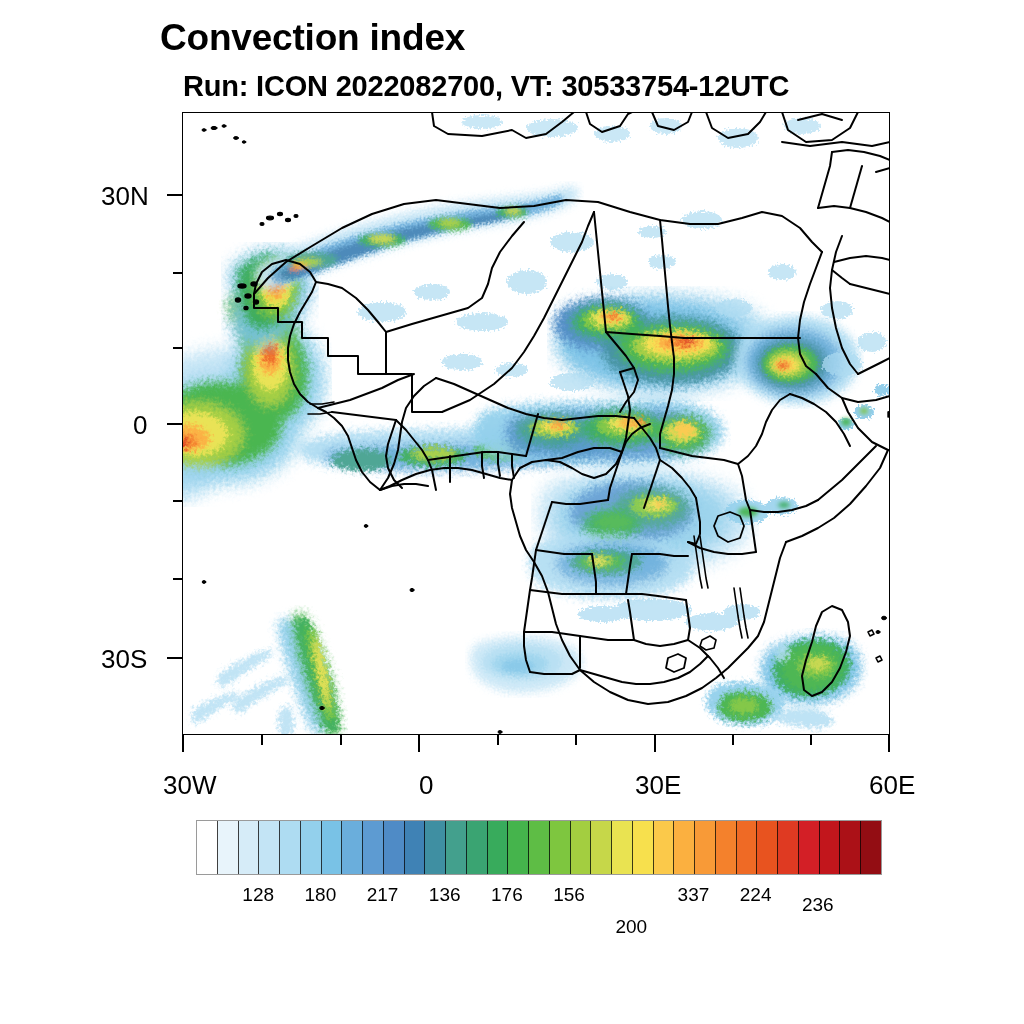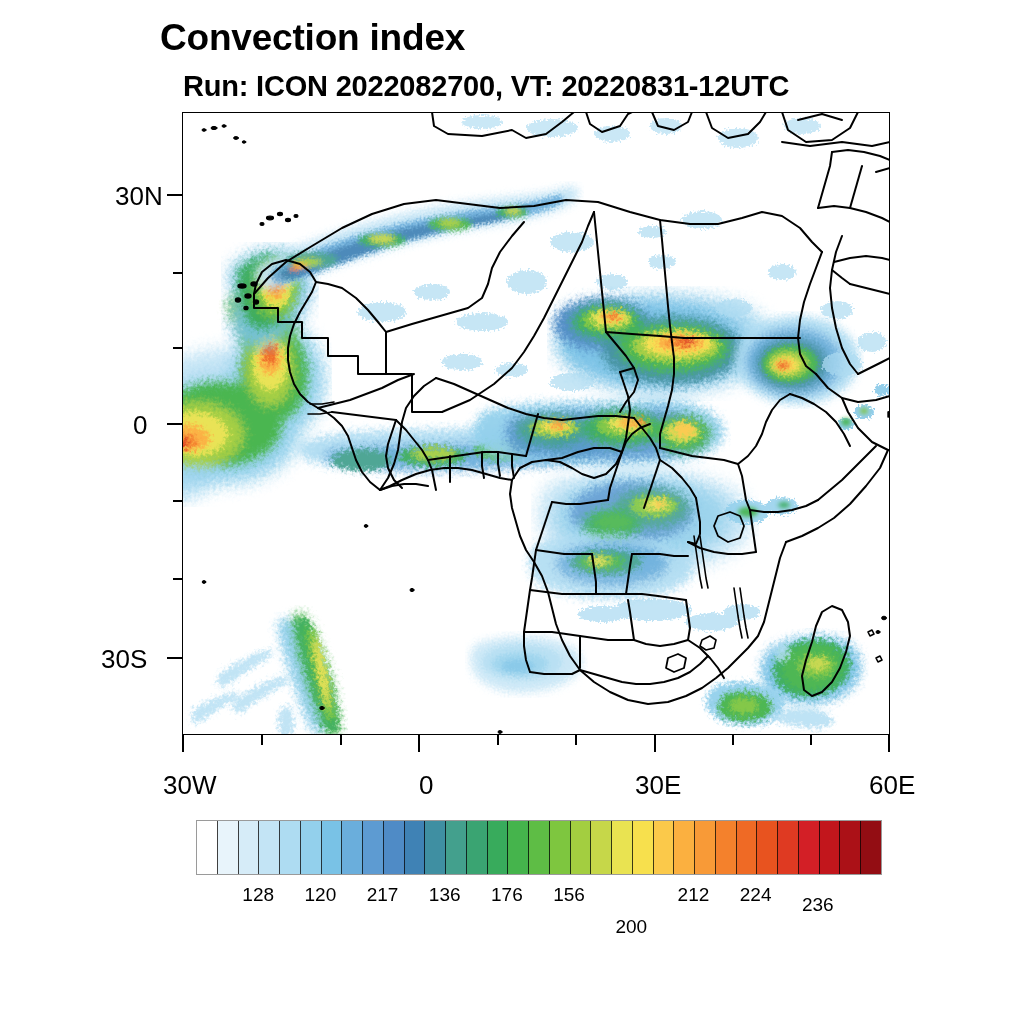--- a/index.html
+++ b/index.html
@@ -27,21 +27,21 @@
   .clab{position:absolute;font-size:19px;text-align:center;
         transform:translateX(-50%);top:884px;white-space:nowrap;}
 
   svg{display:block;}
 </style>
 </head>
 <body>
 <div id="root">
 
 <div class="ttl" id="title-main">Convection index</div>
-<div class="ttl" id="title-sub">Run: ICON 2022082700,  VT: 20220831-12UTC</div>
+<div class="ttl" id="title-sub">Run: ICON 2022082700,  VT: 30533754-12UTC</div>
 
 <div id="plot">
   <svg id="mapsvg" width="708" height="623" viewBox="0 0 708 623">
     <defs>
 
       <filter id="bsm" x="-30%" y="-30%" width="160%" height="160%">
         <feGaussianBlur stdDeviation="2.2"></feGaussianBlur>
       </filter>
       <filter id="bmd" x="-40%" y="-40%" width="180%" height="180%">
         <feGaussianBlur stdDeviation="4.5"></feGaussianBlur>
@@ -616,21 +616,21 @@
       <path stroke-width="2" d="M636,96 L640,82 L644,68 L648,54 L650,40"></path>
       <path stroke-width="2" d="M668,96 L672,82 L676,68 L680,54"></path>
       <path stroke-width="2" d="M694,60 L708,56"></path>
       <path stroke-width="2" d="M650,40 L666,38 L682,40 L698,44 L708,48"></path>
     </g>
   </svg>
 </div>
 <div id="plot-frame"></div>
 
 <div class="tick" style="left:167px;top:194px;width:15px;height:2px;"></div>
-<div class="tlabel" style="left:115px;top:181px;">30N</div>
+<div class="tlabel" style="left:101px;top:181px;">30N</div>
 
 <div class="tick" style="left:167px;top:423px;width:15px;height:2px;"></div>
 <div class="tlabel" style="left:133px;top:410px;">0</div>
 
 <div class="tick" style="left:167px;top:657px;width:15px;height:2px;"></div>
 <div class="tlabel" style="left:101px;top:644px;">30S</div>
 
 <div class="tick" style="left:173px;top:272px;width:9px;height:2px;"></div>
 <div class="tick" style="left:173px;top:347px;width:9px;height:2px;"></div>
 <div class="tick" style="left:173px;top:500px;width:9px;height:2px;"></div>
@@ -685,24 +685,24 @@
       <div class="cell" style="background: rgb(239, 106, 37); width: 20.7273px;"></div>
       <div class="cell" style="background: rgb(232, 83, 31); width: 20.7273px;"></div>
       <div class="cell" style="background: rgb(223, 58, 34); width: 20.7273px;"></div>
       <div class="cell" style="background: rgb(211, 31, 38); width: 20.7273px;"></div>
       <div class="cell" style="background: rgb(194, 22, 28); width: 20.7273px;"></div>
       <div class="cell" style="background: rgb(171, 17, 23); width: 20.7273px;"></div>
       <div class="cell" style="background: rgb(147, 13, 19); width: 20.7273px;"></div>
     </div>
 <div id="cbar-labels">
       <div class="clab" style="left: 258.182px;">128</div>
-      <div class="clab" style="left: 320.364px;">120</div>
+      <div class="clab" style="left: 320.364px;">180</div>
       <div class="clab" style="left: 382.545px;">217</div>
       <div class="clab" style="left: 444.727px;">136</div>
       <div class="clab" style="left: 506.909px;">176</div>
       <div class="clab" style="left: 569.091px;">156</div>
       <div class="clab" style="left: 631.273px; margin-top: 32px;">200</div>
-      <div class="clab" style="left: 693.455px;">212</div>
+      <div class="clab" style="left: 693.455px;">337</div>
       <div class="clab" style="left: 755.636px; text-align: right;">224</div>
       <div class="clab" style="left: 817.818px; margin-top: 10px;">236</div>
     </div>
 
 </div>
 
 </body></html>

